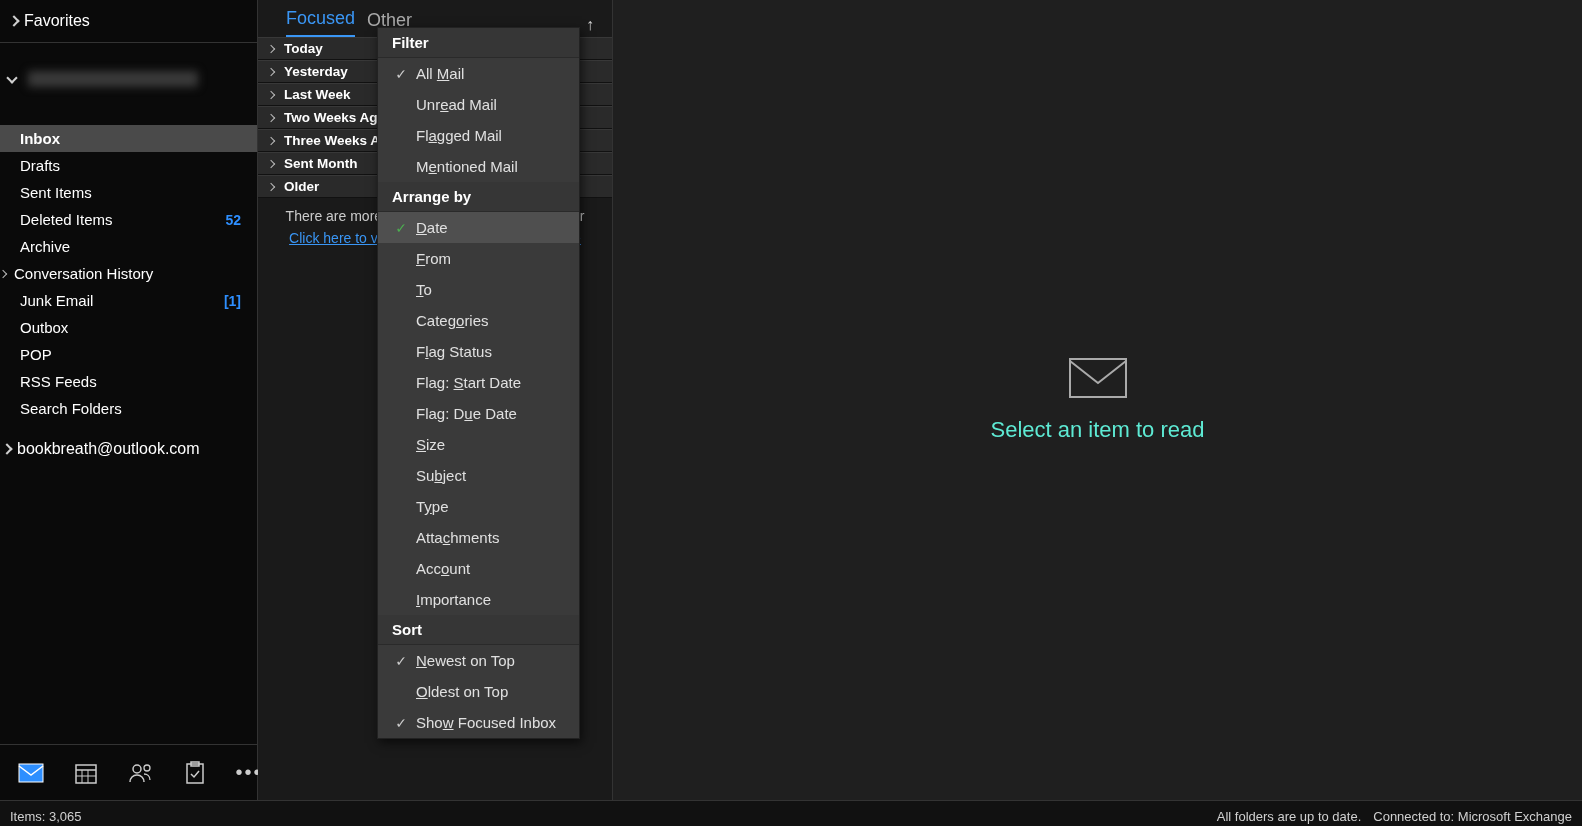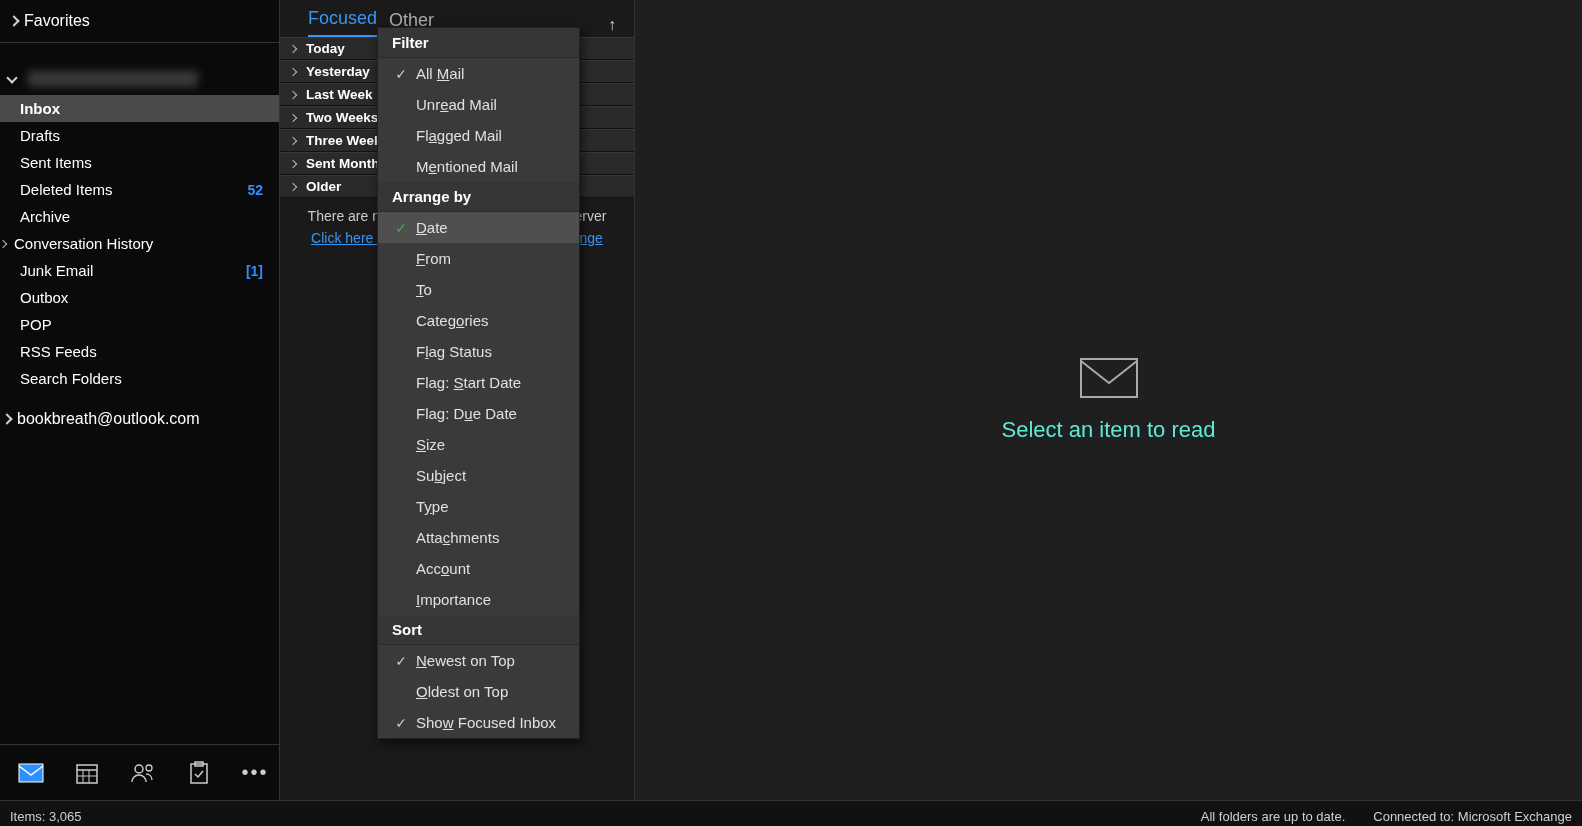--- a/index.html
+++ b/index.html
@@ -12,21 +12,21 @@
     overflow: hidden;
     font-size: 15px;
   }
   .app {
     display: flex;
     width: 100%;
     height: calc(100% - 26px);
   }
   
   .sidebar {
-    width: 280px;
+    width: 258px;
     background: #0a0a0a;
     display: flex;
     flex-direction: column;
     border-right: 1px solid #333;
   }
   .favorites-header {
     display: flex;
     align-items: center;
     padding: 12px 8px;
     border-bottom: 1px solid #333;
@@ -69,20 +69,21 @@
   .folder {
     display: flex;
     align-items: center;
     justify-content: space-between;
     padding: 5px 16px 5px 20px;
     cursor: pointer;
   }
   .folder.selected {
     background: #4a4a4a;
     font-weight: 600;
+    margin-top: 30px;
   }
   .folder .badge {
     color: #2e8fff;
     font-weight: 600;
     font-size: 14px;
   }
   .folder.has-sub { padding-left: 0; }
   .folder.has-sub .chev-small {
     width: 6px; height: 6px;
     border-right: 1.5px solid #bbb;
@@ -233,21 +234,21 @@
     background: #111;
     border-top: 1px solid #333;
     display: flex;
     align-items: center;
     font-size: 13px;
     color: #d0d0d0;
     padding: 0 10px;
     justify-content: space-between;
   }
   .statusbar .right {
-    display: flex; gap: 28px;
+    display: flex; gap: 12px;
   }
 </style>
 </head>
 <body>
 
 <div class="app">
 
   <div class="sidebar">
     <div>
       <div class="favorites-header">

